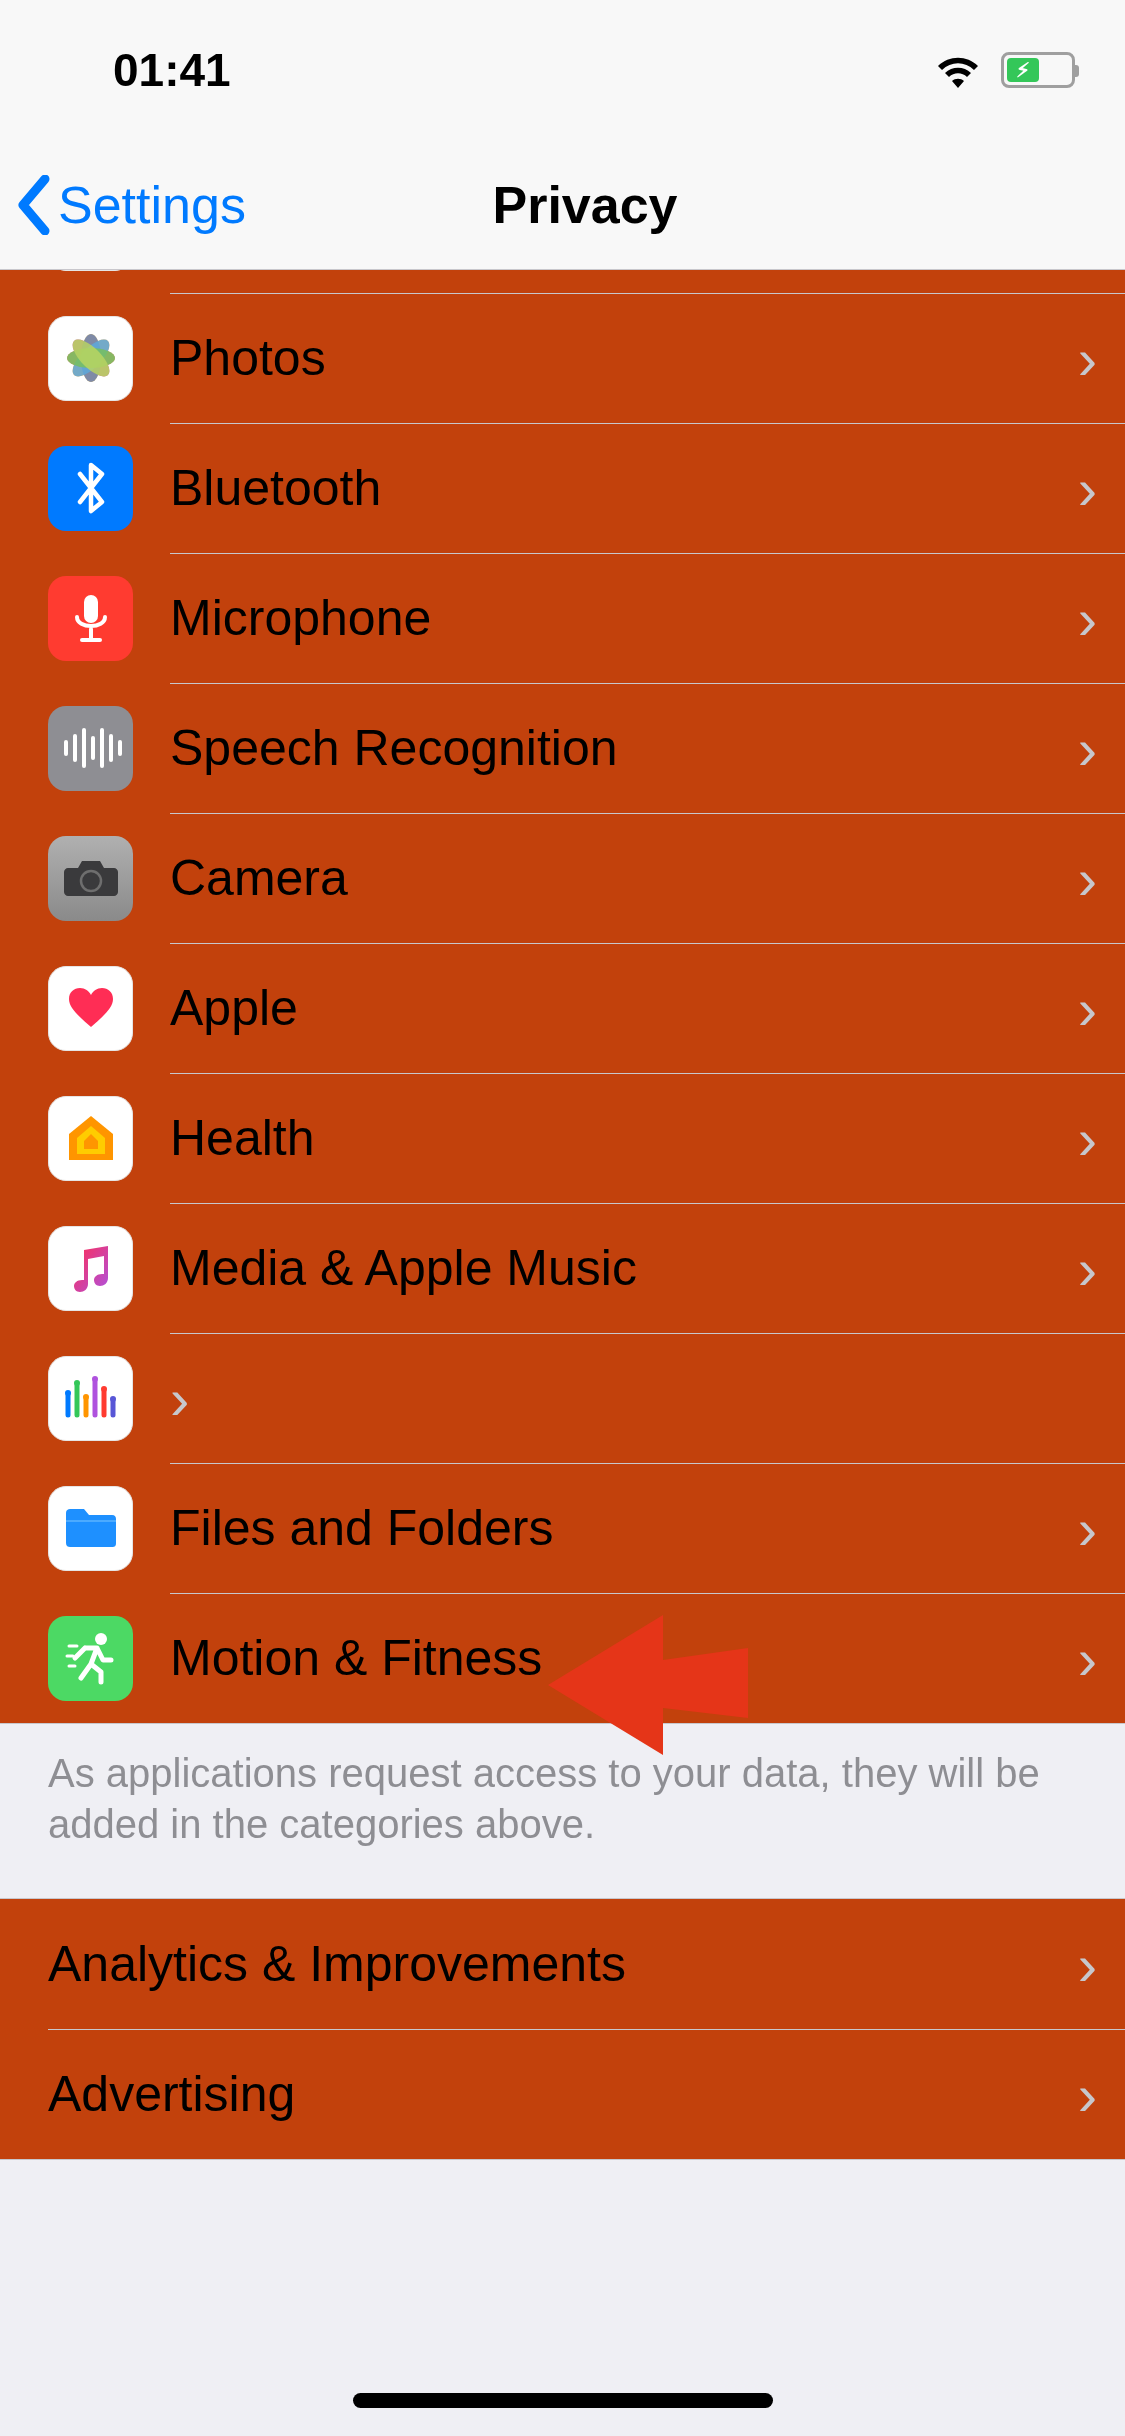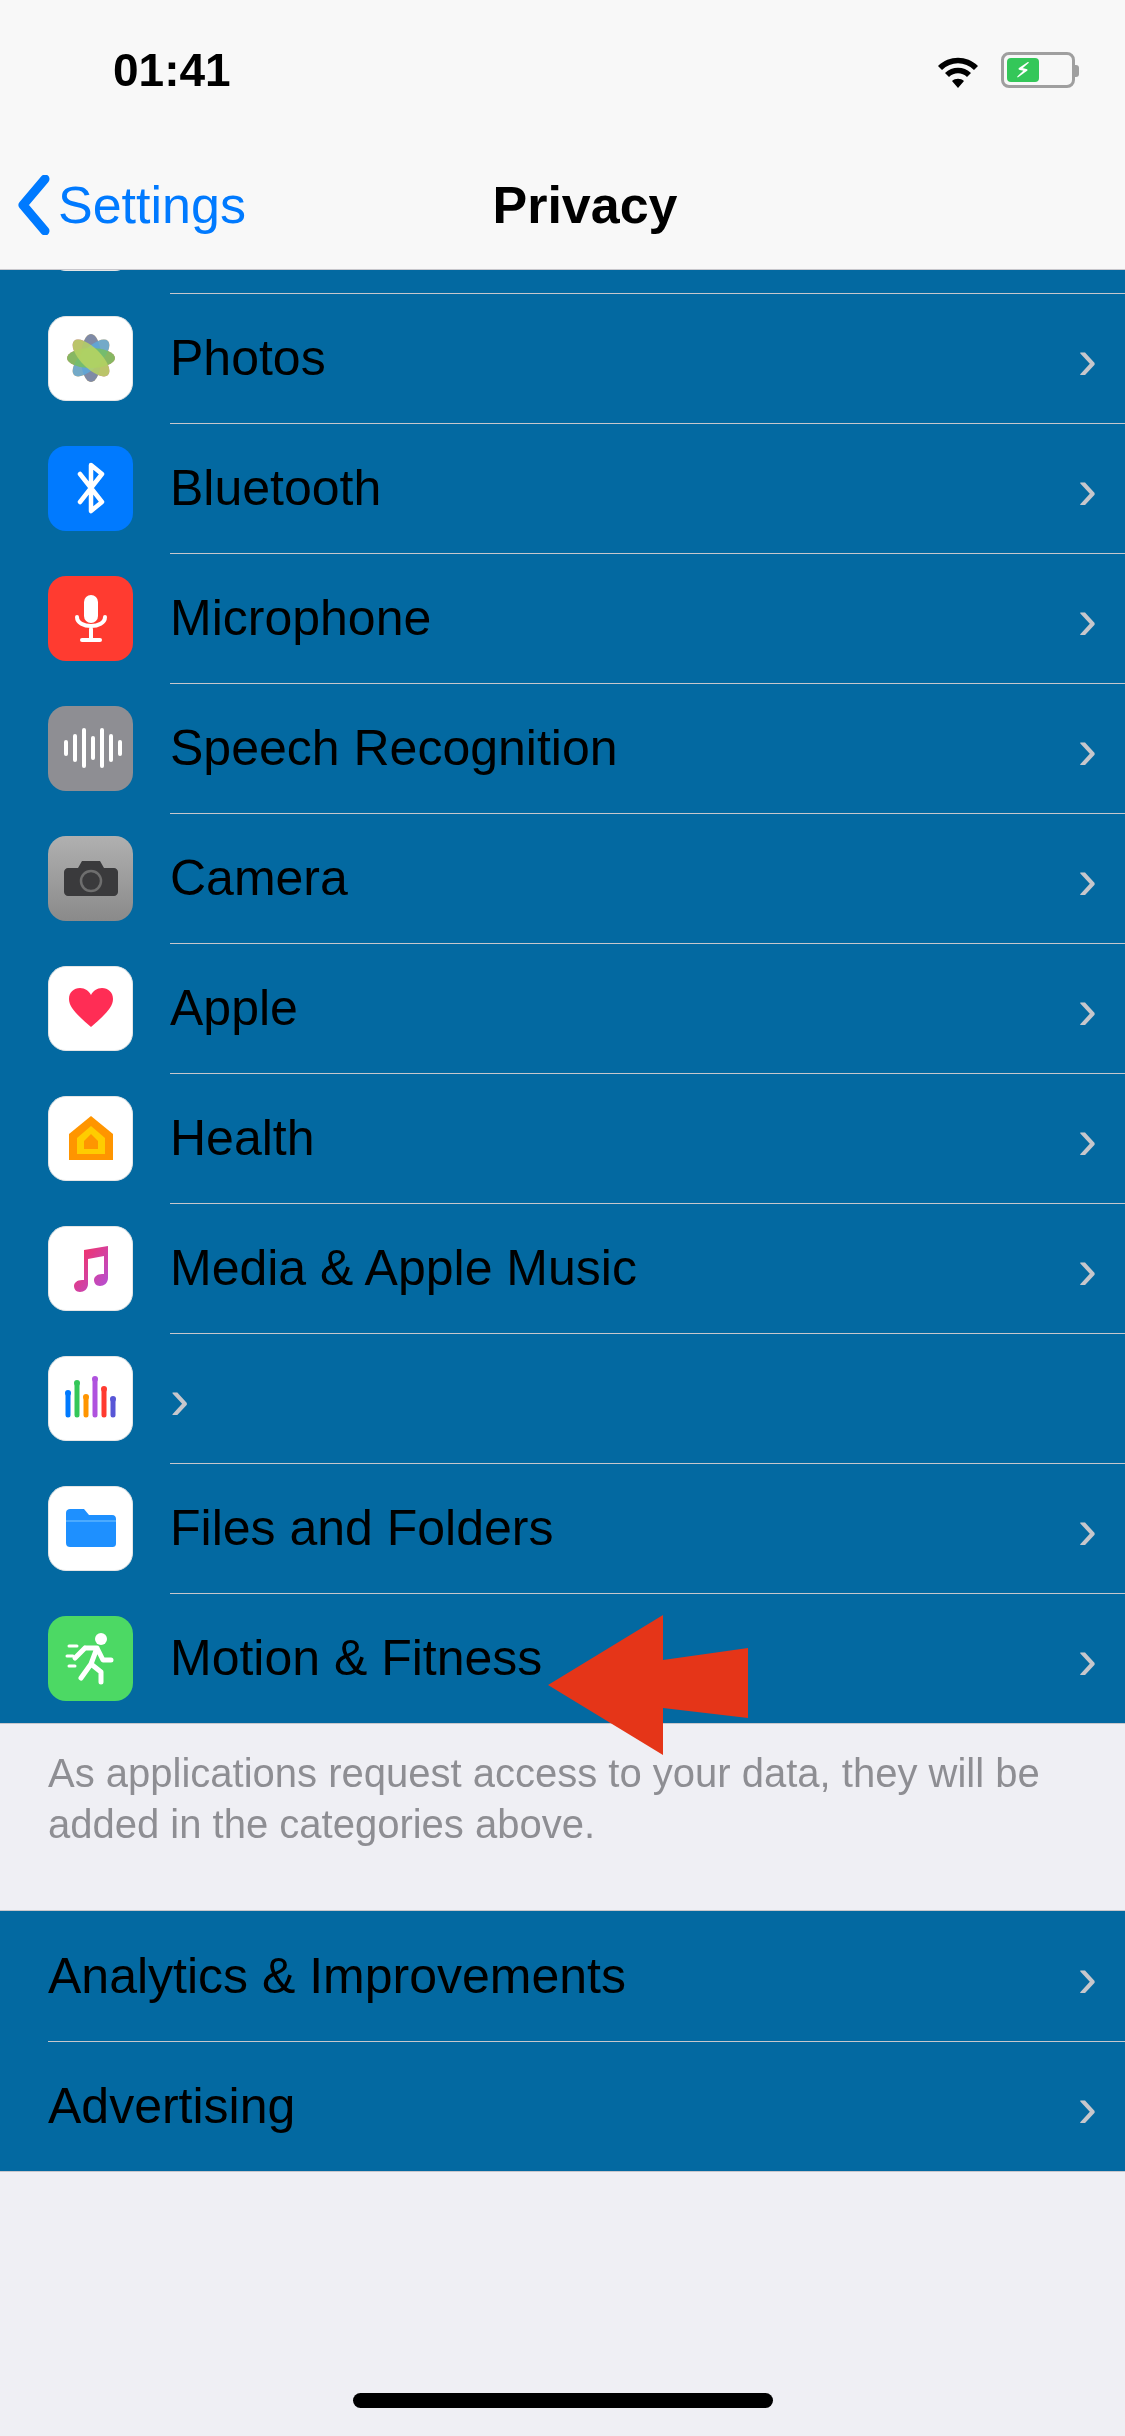--- a/index.html
+++ b/index.html
@@ -54,21 +54,21 @@
 .scroll {
   transform: translateY(-108px);
 }
 .group { background: #fff; border-top: 1px solid #C8C7CC; border-bottom: 1px solid #C8C7CC; }
 .row {
   display: flex;
   align-items: center;
   height: 130px;
   padding: 0 28px 0 48px;
   position: relative;
-  background: #0369a1;
+  background: #c2410c;
 }
 .row + .row::before {
   content: "";
   position: absolute;
   top: 0;
   left: 170px;
   right: 0;
   height: 1px;
   background: #C8C7CC;
 }
@@ -85,21 +85,21 @@
 }
 .icon-bordered { border: 1px solid #E5E5E5; background: #fff; }
 .label { font-size: 50px; flex: 1; color: #000; }
 .chevron { color: #C7C7CC; font-size: 58px; font-weight: 300; }
 .footer {
   padding: 24px 48px 48px;
   font-size: 40px;
   color: #8E8E93;
   line-height: 1.28;
 }
-.group2 { margin-top: 12px; }
+.group2 { margin-top: 0; }
 .home-indicator {
   position: absolute;
   bottom: 28px;
   left: 50%;
   transform: translateX(-50%);
   width: 420px;
   height: 15px;
   background: #000;
   border-radius: 10px;
 }

